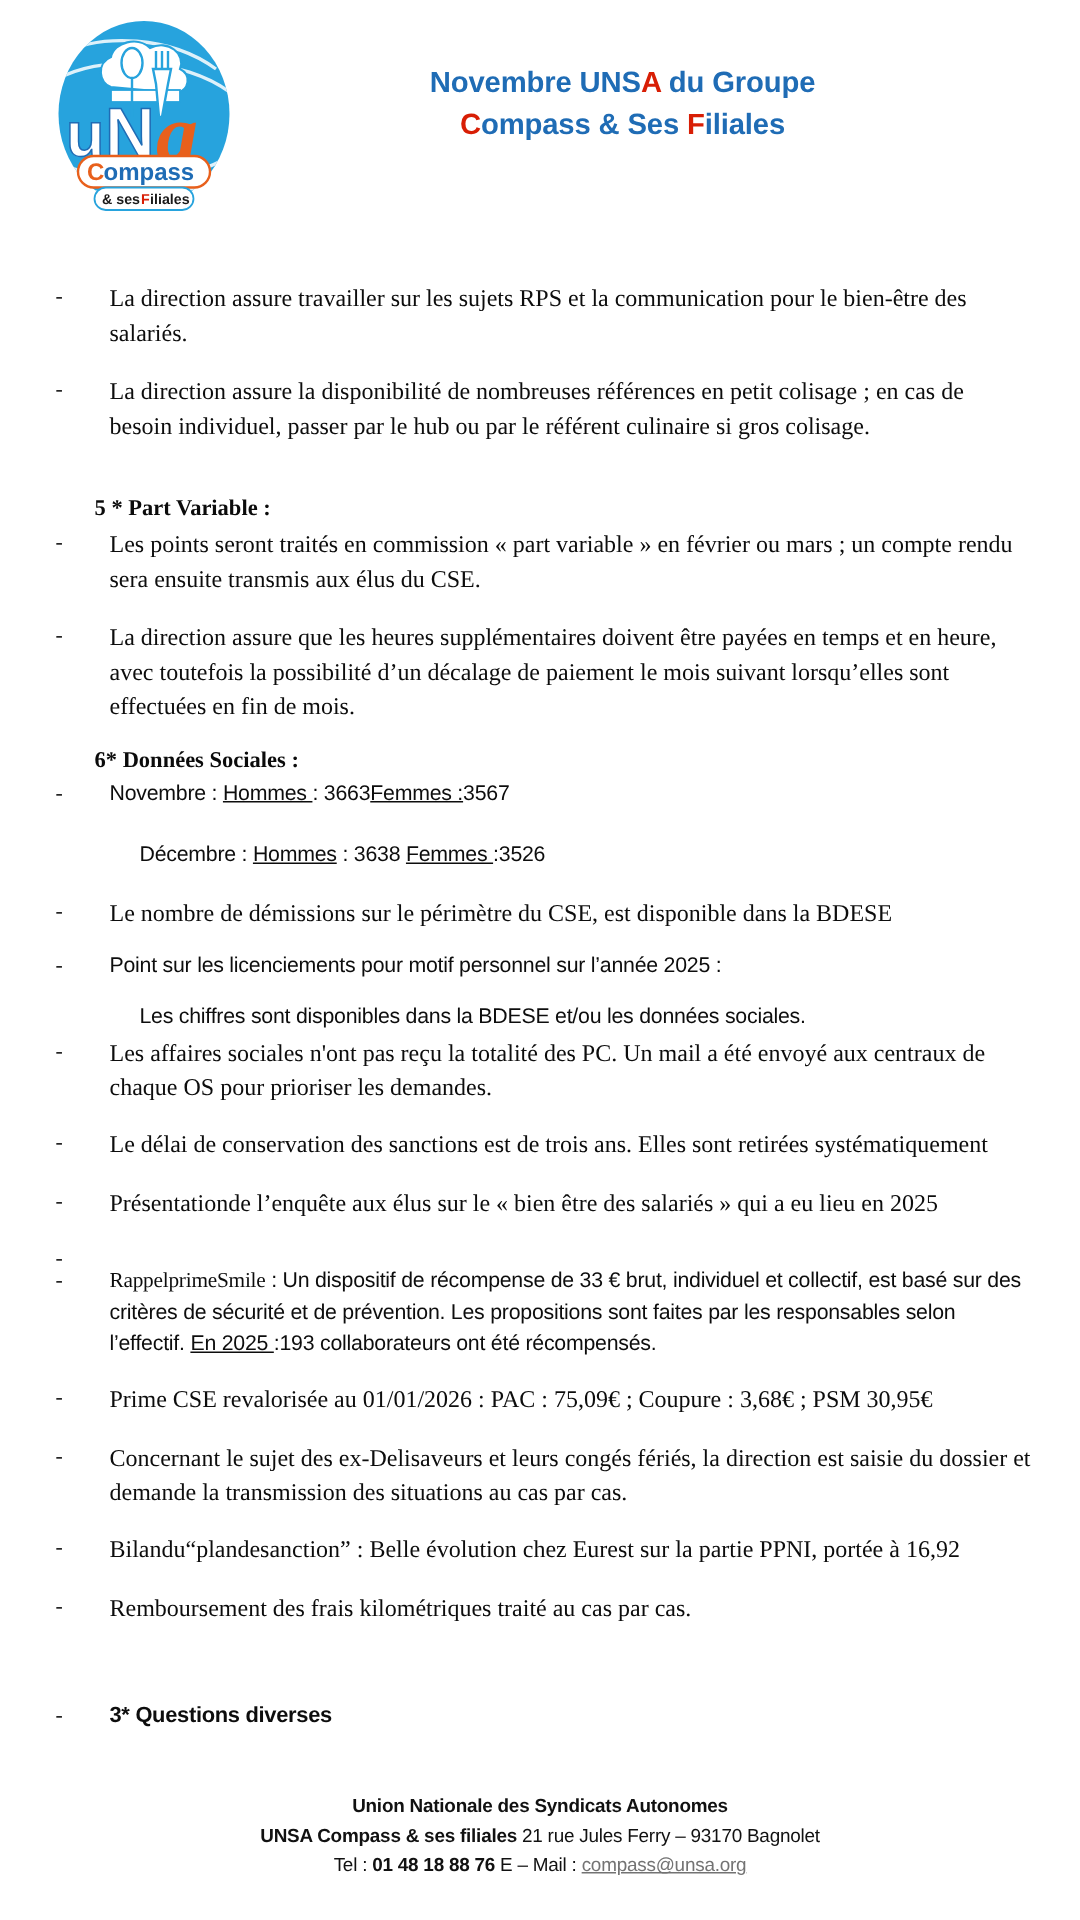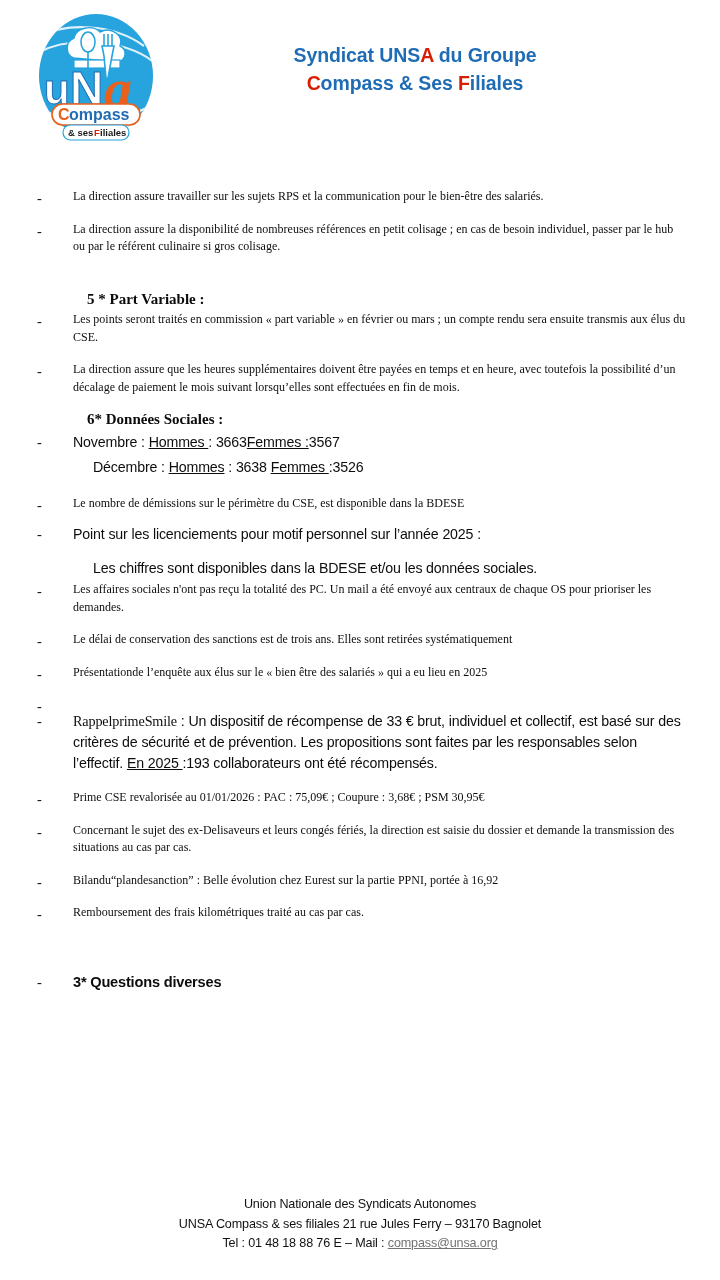--- a/index.html
+++ b/index.html
@@ -68,21 +68,21 @@
     line-height: 1.46;
     color: #111;
   }
   .row > .txt {
     margin-left: 73px;
     margin-right: 18px;
   }
 
   .txt {
     font-family: "Liberation Serif", "DejaVu Serif", serif;
-    font-size: 12px;
+    font-size: 16px;
     line-height: 1.46;
     color: #0d0d0d;
     text-align: left;
   }
   
   .sans {
     font-family: "Liberation Sans", "DejaVu Sans", sans-serif;
     font-size: 14.2px;
     line-height: 1.48;
     letter-spacing: -0.15px;
@@ -91,21 +91,21 @@
   .serif-inline { font-family: "Liberation Serif", serif; }
 
   h2.heading {
     margin: 0;
     font-family: "Liberation Serif", "DejaVu Serif", serif;
     font-size: 15px;
     font-weight: bold;
     color: #0b0b0b;
     line-height: 1.3;
   }
-  .heading-row { padding-left: 87px; }
+  .heading-row { padding-left: 63px; }
 
   .sub {
     margin-left: 93px;
     margin-right: 18px;
   }
 
   .q-diverse {
     font-family: "Liberation Sans", "DejaVu Sans", sans-serif;
     font-weight: bold;
     font-size: 14.6px;
@@ -118,21 +118,21 @@
     left: 0;
     right: 0;
     bottom: 26px;
     text-align: center;
     font-family: "Liberation Sans", "DejaVu Sans", sans-serif;
     font-size: 12.6px;
     line-height: 1.55;
     color: #111;
     letter-spacing: -0.15px;
   }
-  .footer b { font-weight: normal; text-align: center; }
+  .footer b { font-weight: bold; text-align: center; }
   .mail-link {
     color: #737373;
   }
 </style>
 </head>
 <body>
 
 <div class="header">
 
   <div class="logo">
@@ -181,21 +181,21 @@
         <rect x="41" y="113" width="66" height="15" rx="7.5" fill="#ffffff" stroke="#27a3dd" stroke-width="1.2"></rect>
         <text x="46" y="124" font-family="'Liberation Sans', sans-serif" font-size="9.5" font-weight="bold" fill="#1a1a1a">&amp; ses </text>
         <text x="72" y="124" font-family="'Liberation Sans', sans-serif" font-size="9.5" font-weight="bold" fill="#d81e05">F</text>
         <text x="78" y="124" font-family="'Liberation Sans', sans-serif" font-size="9.5" font-weight="bold" fill="#1a1a1a">iliales</text>
       </g>
     </svg>
   </div>
 
   <div class="title-block">
     <div>
-      <span class="t-blue">Syndicat UNS</span><span class="t-red">A</span><span class="t-blue"> du Groupe</span>
+      <span class="t-blue">Novembre UNS</span><span class="t-red">A</span><span class="t-blue"> du Groupe</span>
     </div>
     <div>
       <span class="t-red">C</span><span class="t-blue">ompass &amp; Ses </span><span class="t-red">F</span><span class="t-blue">iliales</span>
     </div>
   </div>
 </div>
 
 <div class="doc-body">
 
   <div class="row" style="margin-top:38px;">
@@ -224,21 +224,21 @@
 
   <div class="heading-row" style="margin-top:14px;">
     <h2 class="heading">6* Données Sociales :</h2>
   </div>
 
   <div class="row" style="margin-top:2px;">
     <span class="bullet">-</span>
     <div class="txt sans"><span>Novembre : </span><span class="u">Hommes </span><span>: </span><span>3663</span><span class="u">Femmes :</span><span>3567</span></div>
   </div>
 
-  <div class="sub txt sans" style="margin-top:4px;"><span>Décembre : </span><span class="u">Hommes</span><span> : </span><span>3638 </span><span class="u">Femmes </span><span>:</span><span>3526</span></div>
+  <div class="sub txt sans" style="margin-top:20px;"><span>Décembre : </span><span class="u">Hommes</span><span> : </span><span>3638 </span><span class="u">Femmes </span><span>:</span><span>3526</span></div>
 
   <div class="row" style="margin-top:17px;">
     <span class="bullet">-</span>
     <div class="txt">Le nombre de démissions sur le périmètre du CSE, est disponible dans la BDESE</div>
   </div>
 
   <div class="row" style="margin-top:12px;">
     <span class="bullet">-</span>
     <div class="txt sans">Point sur les licenciements pour motif personnel sur l’année 2025 :</div>
   </div>

